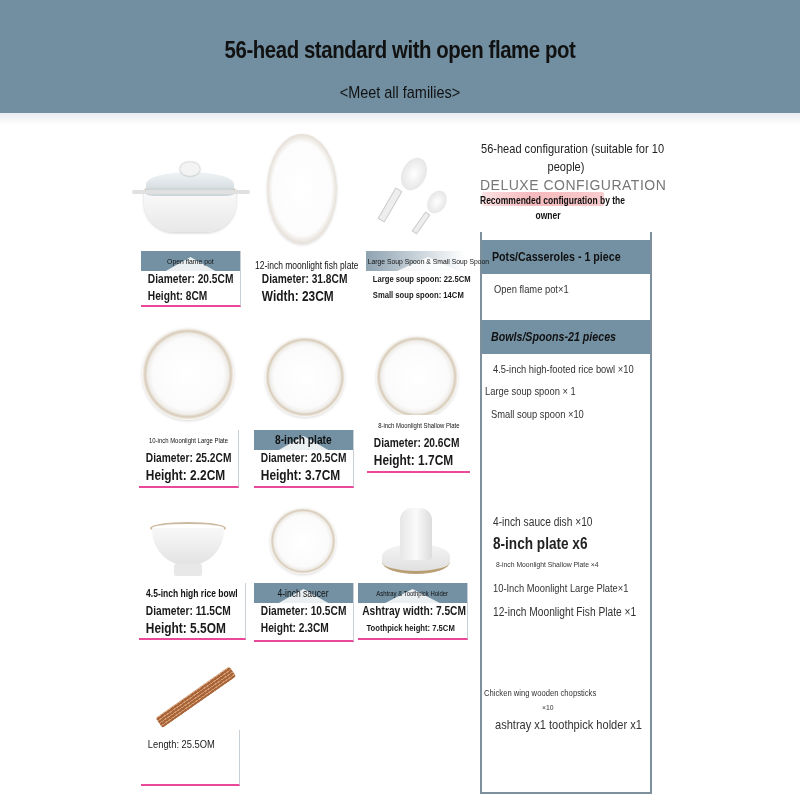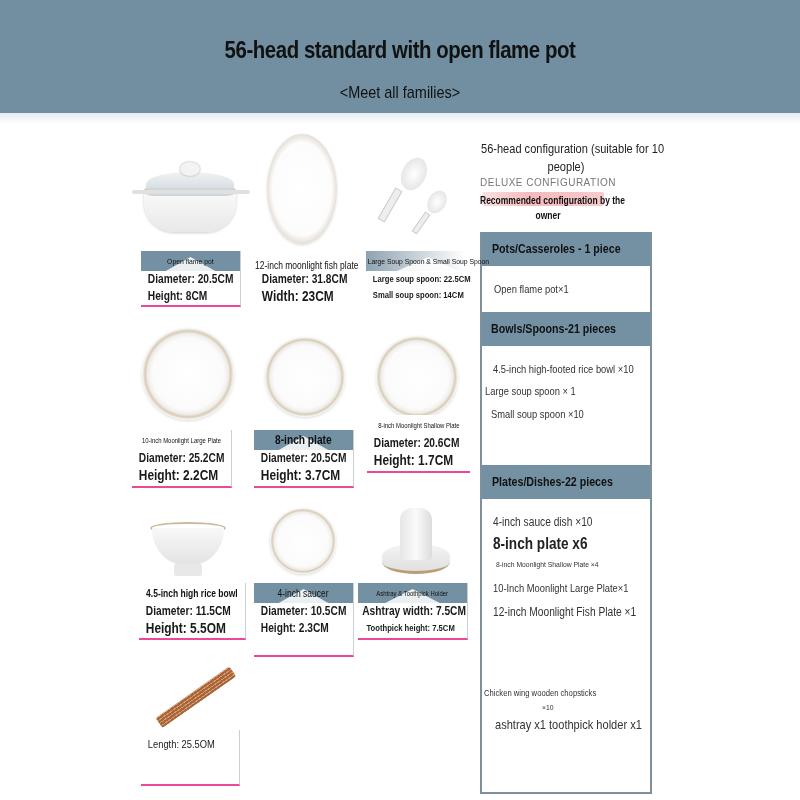--- a/index.html
+++ b/index.html
@@ -17,40 +17,40 @@
   .spec .cap span { position: relative; z-index: 2; transform: scaleX(0.85); }
   .spec .line { font-size: 12px; font-weight: bold; line-height: 17px; padding-left: 8px; white-space: nowrap; transform-origin: left; transform: scaleX(0.85); }
   .spec .line.big { font-size: 14px; }
   .spec .line.small { font-size: 9px; line-height: 16px; }
 
   
   .plate { border-radius: 50%; background: radial-gradient(circle, #ffffff 0%, #fbfbfb 55%, #f0eeea 62%, #d8cbb8 66%, #f6f4f0 70%, #eeeae4 92%, #cbb9a2 97%, #ffffff 100%); box-shadow: 0 1px 3px rgba(0,0,0,0.15); }
   .oval { border-radius: 50%; background: radial-gradient(ellipse, #ffffff 0%, #fcfcfc 60%, #e6e0d8 70%, #f7f5f2 78%, #ece7e0 94%, #c9b8a4 98%, #fff 100%); box-shadow: 0 1px 3px rgba(0,0,0,0.15); }
 
   .side { position: absolute; left: 480px; top: 232px; width: 172px; height: 562px; border: 2px solid #7d909c; border-top: none; }
-  .side-head { position: absolute; left: 0; width: 168px; height: 34px; background: #7391a3; }
+  .side-head { position: absolute; left: 0; width: 168px; height: 34px; background: #7391a3; margin-top: 8px; }
   .side-head::after { content: ""; position: absolute; left: 0; right: 0; bottom: -6px; height: 10px; background: linear-gradient(90deg, rgba(255,255,255,0.9), rgba(255,255,255,0.2) 40%, rgba(255,255,255,0) 60%); clip-path: polygon(0 40%, 60% 40%, 75% 100%, 0 100%); }
   .side-head span { position: absolute; left: 10px; top: 9px; font-size: 13px; font-weight: bold; color: #111; white-space: nowrap; transform-origin: left; transform: scaleX(0.82); }
   .side-item { position: absolute; font-size: 11px; color: #333; white-space: nowrap; transform-origin: left; transform: scaleX(0.85); }
   .hdr-text { position: absolute; text-align: center; white-space: nowrap; }
 </style>
 </head>
 <body>
 
 <div class="banner">
   <div class="title">56-head standard with open flame pot</div>
   <div class="subtitle">&lt;Meet all families&gt;</div>
 </div>
 <div class="shadow"></div>
 
 <div class="hdr-text" style="left:466px; top:140px; width:200px; font-size:13px; line-height:18px; color:#222; transform:scaleX(0.85);">
   <div>56-head configuration (suitable for 10</div>
   <div>people)</div>
 </div>
-<div class="hdr-text" style="left:480px; top:177px; font-size:10px; color:#777; letter-spacing:0.5px;">DELUXE CONFIGURATION</div>
+<div class="hdr-text" style="left:480px; top:177px; font-size:14px; color:#777; letter-spacing:0.5px;">DELUXE CONFIGURATION</div>
 <div style="position:absolute; left:482px; top:192px; width:122px; height:14px; background:linear-gradient(90deg, rgba(243,169,173,0.35), rgba(243,169,173,0.8) 40%, rgba(243,169,173,0.6)); border-radius:2px;"></div>
 <div class="hdr-text" style="left:468px; top:193px; width:160px; font-size:10px; line-height:15px; font-weight:bold; color:#111; transform:scaleX(0.85);">
   <div>Recommended configuration by the</div>
   <div>owner</div>
 </div>
 
 <div class="img" style="left:132px; top:160px; width:118px; height:75px;">
   <div style="position:absolute; left:12px; top:28px; width:92px; height:44px; background:linear-gradient(#fafafa,#e8e8e8); border-radius:4px 4px 30px 30px; border-top:2px solid #c9b8a2; box-shadow:0 1px 3px rgba(0,0,0,0.2);"></div>
   <div style="position:absolute; left:14px; top:12px; width:88px; height:24px; border-radius:50% 50% 10% 10%; background:linear-gradient(#eef2f4,#c6d0d6); opacity:0.9;"></div>
   <div style="position:absolute; left:48px; top:2px; width:20px; height:14px; border-radius:50%; background:#f3f3f3; box-shadow:0 0 2px #999;"></div>
@@ -83,21 +83,21 @@
       <span>Large Soup Spoon &amp; Small Soup Spoon</span>
     </div>
   <div class="line small">Large soup spoon: 22.5CM</div>
   <div class="line small">Small soup spoon: 14CM</div>
 </div>
 
 <div class="img plate" style="left:142px; top:328px; width:92px; height:92px;"></div>
 <div class="img plate" style="left:265px; top:337px; width:80px; height:80px;"></div>
 <div class="img plate" style="left:376px; top:336px; width:82px; height:82px;"></div>
 
-<div class="spec" style="left:132px; top:430px; width:100px; height:58px;">
+<div class="spec" style="left:139px; top:430px; width:100px; height:58px;">
   <div class="cap plain">
       <span style="font-size:7px;">10-inch Moonlight Large Plate</span>
     </div>
   <div class="line">Diameter: 25.2CM</div>
   <div class="line big">Height: 2.2CM</div>
 </div>
 <div class="spec" style="left:254px; top:430px; width:100px; height:58px;">
   <div class="cap">
       <span style="font-size:12px; font-weight:bold;">8-inch plate</span>
     </div>
@@ -123,21 +123,21 @@
   <div style="position:absolute; left:18px; top:0; width:32px; height:52px; border-radius:12px 12px 4px 4px; background:linear-gradient(90deg,#e6e6e6,#fafafa,#dcdcdc);"></div>
 </div>
 
 <div class="spec" style="left:139px; top:583px; width:107px; height:57px;">
   <div class="cap plain">
       <span style="font-size:10px; font-weight:bold;">4.5-inch high rice bowl</span>
     </div>
   <div class="line">Diameter: 11.5CM</div>
   <div class="line big">Height: 5.5OM</div>
 </div>
-<div class="spec" style="left:254px; top:583px; width:100px; height:74px;">
+<div class="spec" style="left:254px; top:583px; width:100px; height:59px;">
   <div class="cap">
       <span style="font-size:10px;">4-inch saucer</span>
     </div>
   <div class="line">Diameter: 10.5CM</div>
   <div class="line">Height: 2.3CM</div>
 </div>
 <div class="spec" style="left:358px; top:583px; width:110px; height:57px;">
   <div class="cap">
       <span style="font-size:7px;">Ashtray &amp; Toothpick Holder</span>
     </div>
@@ -151,30 +151,27 @@
 <div class="spec" style="left:141px; top:730px; width:99px; height:56px;">
   <div class="line" style="font-size:11px; font-weight:normal; margin-top:6px;">Length: 25.5OM</div>
 </div>
 
 <div class="side">
   <div class="side-head" style="top:0;">
       <span>Pots/Casseroles - 1 piece</span>
     </div>
   <div class="side-item" style="left:12px; top:51px;">Open flame pot×1</div>
 
-  <div class="side-head" style="top:80px;">
+  <div class="side-head" style="top:80px;font-style:italic;">
       <span style="left:9px;">Bowls/Spoons-21 pieces</span>
     </div>
   <div class="side-item" style="left:11px; top:131px;">4.5-inch high-footed rice bowl ×10</div>
   <div class="side-item" style="left:3px; top:153px;">Large soup spoon × 1</div>
   <div class="side-item" style="left:9px; top:176px;">Small soup spoon ×10</div>
 
-  <div class="side-head" style="top:233px;">
-      <span>Plates/Dishes-22 pieces</span>
-    </div>
   <div class="side-item" style="left:11px; top:283px; font-size:12px;">4-inch sauce dish ×10</div>
   <div class="side-item" style="left:11px; top:303px; font-size:16px; font-weight:bold; color:#222;">8-inch plate x6</div>
   <div class="side-item" style="left:14px; top:328px; font-size:8px;">8-inch Moonlight Shallow Plate ×4</div>
   <div class="side-item" style="left:11px; top:350px; font-size:11px;">10-Inch Moonlight Large Plate×1</div>
   <div class="side-item" style="left:11px; top:373px; font-size:12px;">12-inch Moonlight Fish Plate ×1</div>
 
   <div class="side-item" style="left:2px; top:456px; font-size:9px;">Chicken wing wooden chopsticks</div>
   <div class="side-item" style="left:60px; top:471px; font-size:8px;">×10</div>
   <div class="side-item" style="left:13px; top:485px; font-size:13px; color:#333;">ashtray x1 toothpick holder x1</div>
 </div>

